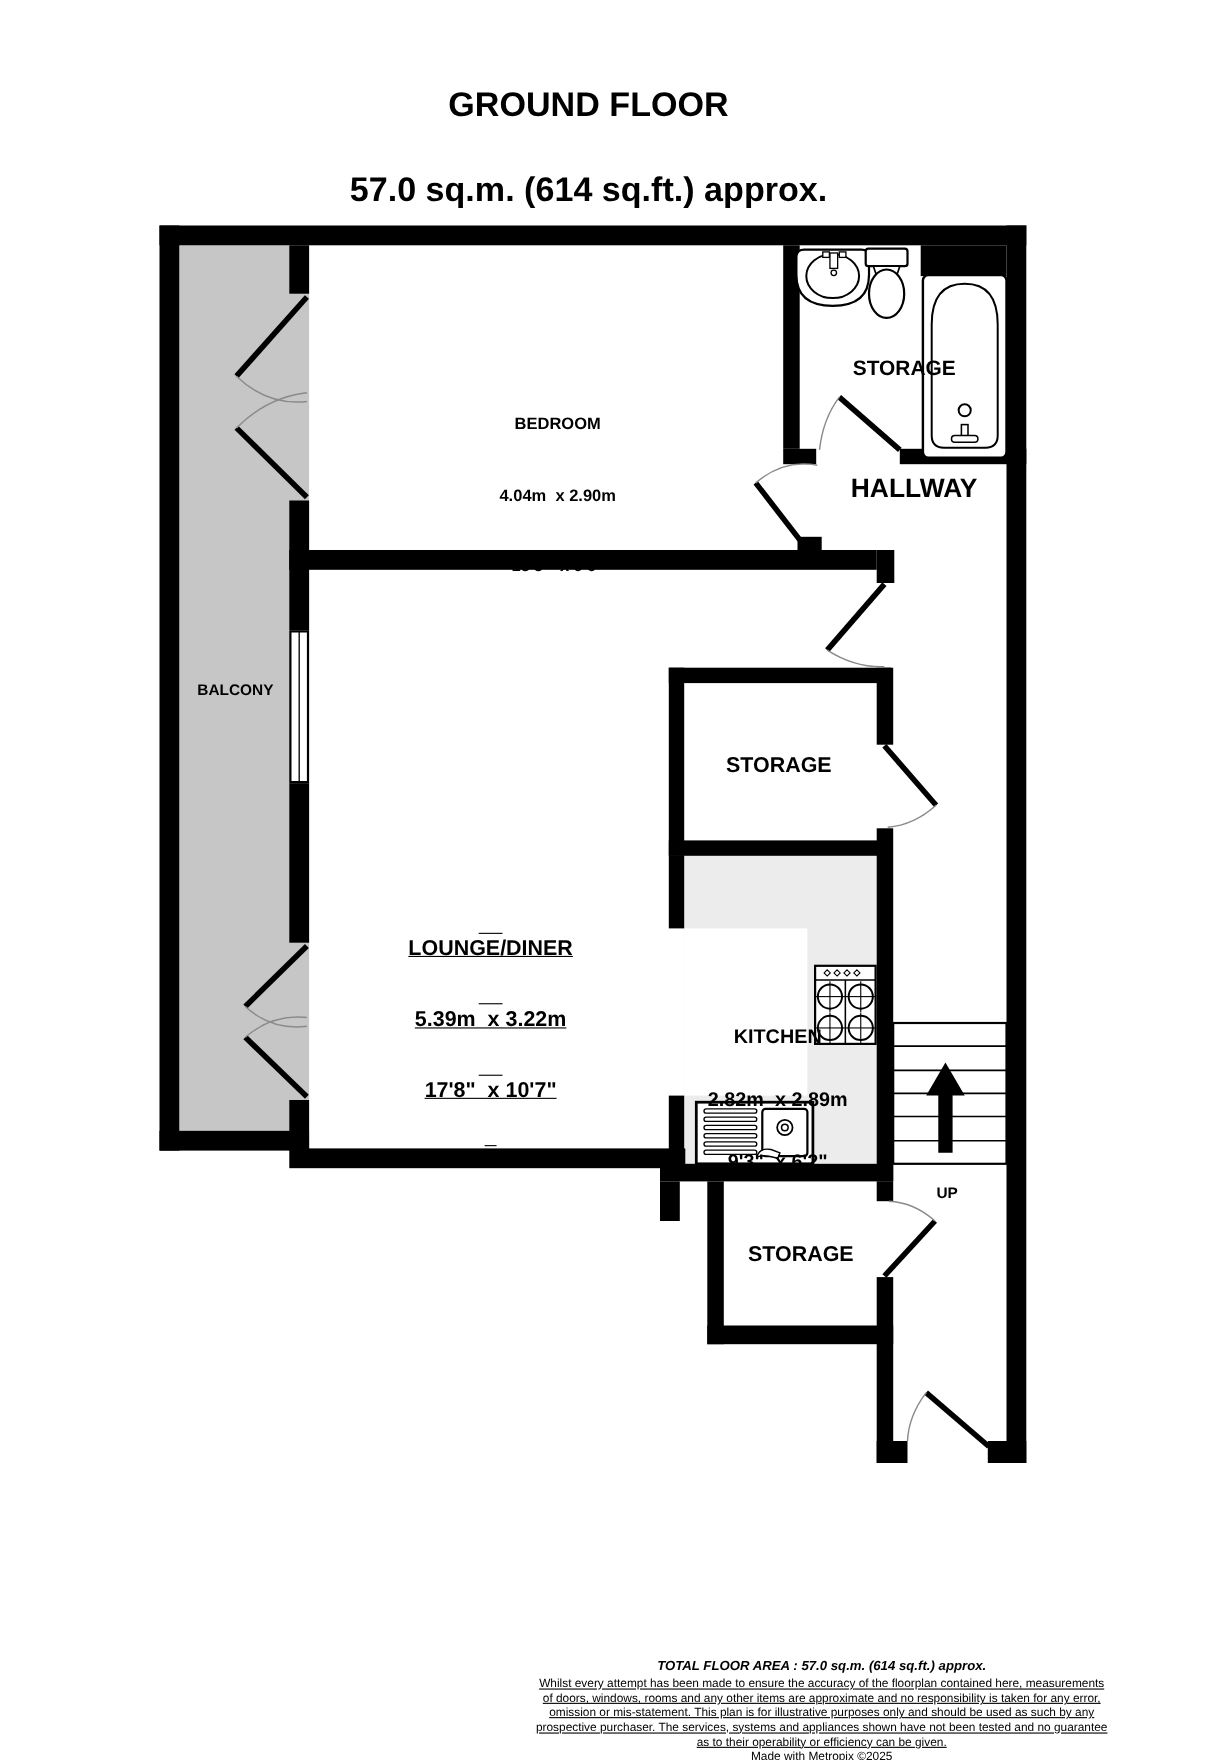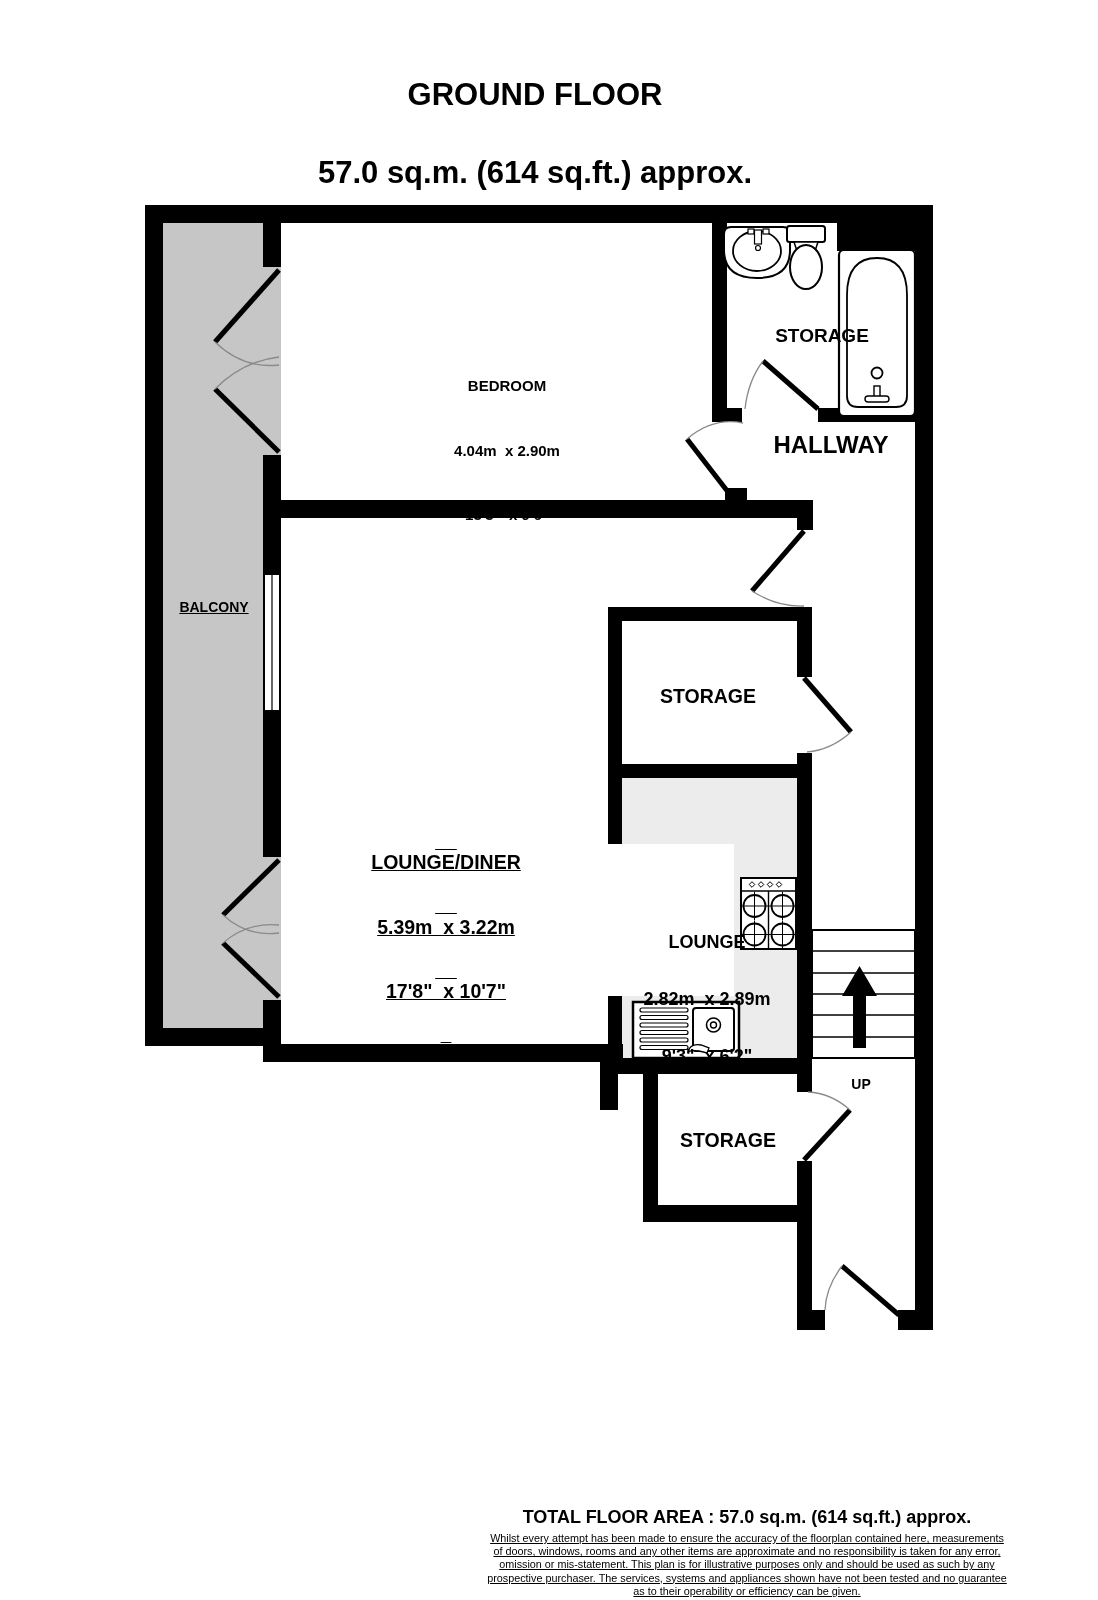--- a/index.html
+++ b/index.html
@@ -14,30 +14,30 @@
   }
   svg.plan { position:absolute; left:0; top:0; }
   .label {
     position:absolute; transform:translateX(-50%);
     text-align:center; font-weight:bold; white-space:pre; line-height:1.12;
   }
   .lbl-title         { left:535px; top:30px;  font-size:31px;  line-height:26px; }
   .lbl-bedroom       { left:463px; top:332px; font-size:15px; line-height:21.5px;margin-left:44px; }
   .lbl-bathroom      { left:822px; top:325px; font-size:19px; }
   .lbl-hallway       { left:831px; top:432px; font-size:24px; }
-  .lbl-balcony       { left:214px; top:600px; font-size:14px;text-decoration:underline; }
+  .lbl-balcony       { left:214px; top:620px; font-size:14px; }
   .lbl-storage-upper { left:708px; top:686px; font-size:19.5px; }
   .lbl-lounge        { left:446px; top:809px; font-size:19.5px; line-height:21.5px;text-decoration:underline; }
   .lbl-kitchen       { left:707px; top:895px; font-size:18px;  line-height:19px; }
   .lbl-storage-lower { left:728px; top:1130px; font-size:19.5px; }
   .lbl-up            { left:861px; top:1077px; font-size:14px; }
   .footer {
     position:absolute; left:487px; top:1507px; width:520px; text-align:center;
   }
-  .footer .total      { font-size:18px; font-weight:bold; }
+  .footer .total      { font-size:12px; font-weight:bold;font-style:italic; }
   .footer .disclaimer { font-size:10.8px; line-height:13.2px; margin-top:4px;text-decoration:underline; }
   .footer .credit     { font-size:10.8px; line-height:13.2px; }
 </style>
 </head>
 <body>
 
 <div>
 
   <svg class="plan" width="1098" height="1600" viewBox="0 0 1098 1600">
 
@@ -226,21 +226,21 @@
 
   <div class="label lbl-storage-upper">STORAGE</div>
 
   <div class="label lbl-lounge">
     <div>LOUNGE/DINER</div>
     <div>5.39m  x 3.22m</div>
     <div>17'8"  x 10'7"</div>
   </div>
 
   <div class="label lbl-kitchen">
-    <div>LOUNGE</div>
+    <div>KITCHEN</div>
     <div>2.82m  x 2.89m</div>
     <div>9'3"  x 6'2"</div>
   </div>
 
   <div class="label lbl-storage-lower">STORAGE</div>
 
   <div class="label lbl-up">UP</div>
 
   <div class="footer">
     <div class="total">TOTAL FLOOR AREA : 57.0 sq.m. (614 sq.ft.) approx.</div>

